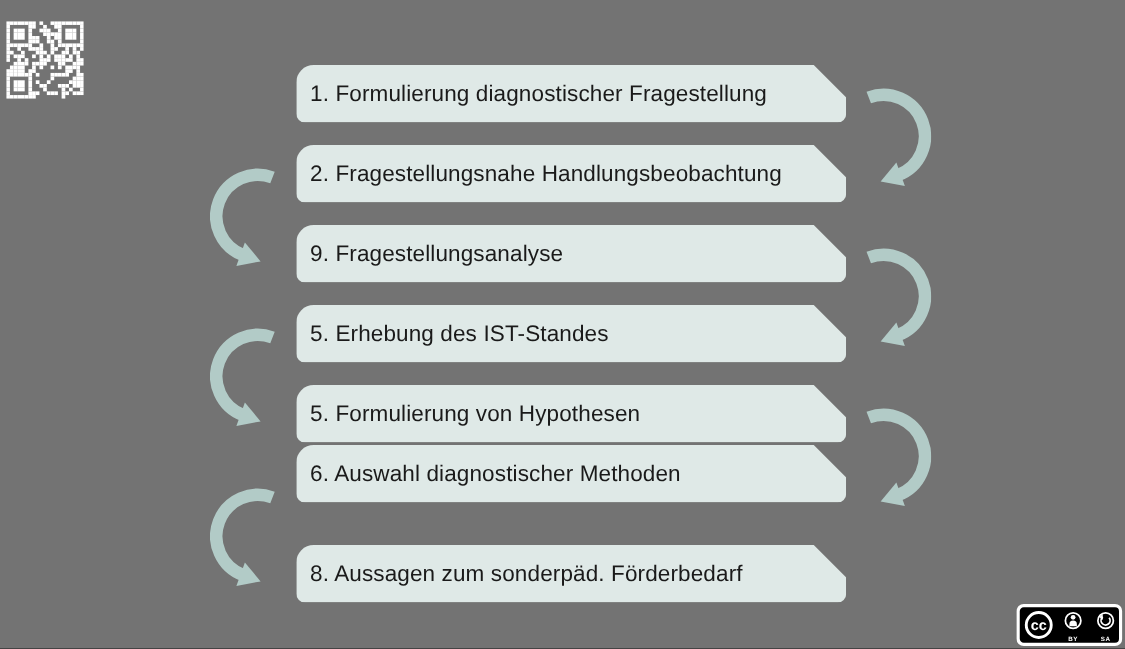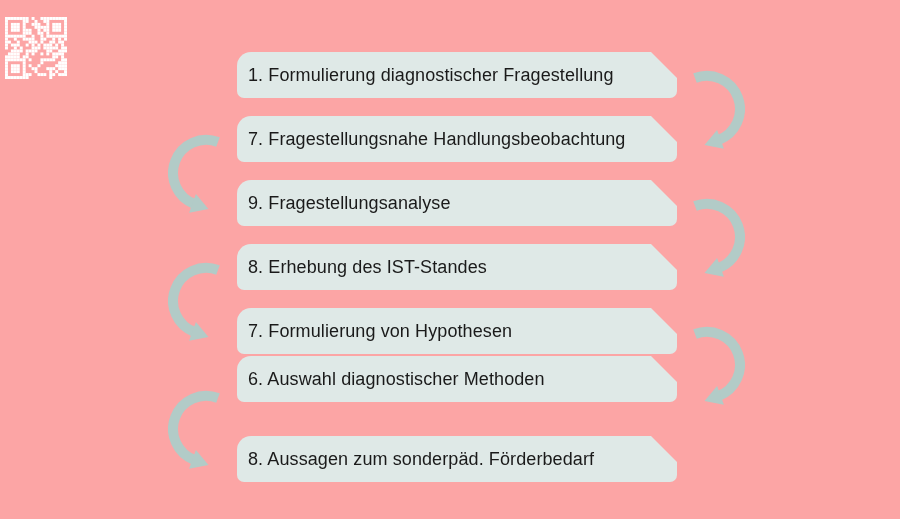--- a/index.html
+++ b/index.html
@@ -1,16 +1,16 @@
 <!DOCTYPE html>
 <html><head>
 <meta charset="utf-8">
 <style>
   html,body{margin:0;padding:0;background:#000;}
-  .canvas{position:relative;width:900px;height:519px;background:#fca5a5;overflow:hidden;
+  .canvas{position:relative;width:900px;height:519px;background:#737373;overflow:hidden;
           font-family:"Liberation Sans", sans-serif;}
 
   
   .qr{position:absolute;left:5px;top:17px;width:62px;height:62px;}
   .qr svg{display:block;width:62px;height:62px;}
 
   
   .step{position:absolute;left:237px;width:440px;height:46px;background:#dfe9e7;
         display:flex;align-items:center;box-sizing:border-box;
         padding:0 14px 0 11px;
@@ -301,30 +301,30 @@
           <rect x="45" y="60" width="3" height="3"></rect>
         </g>
       </svg>
   </div>
 
   <div>
     <div class="step s1">
       <span>1. Formulierung diagnostischer Fragestellung</span>
     </div>
     <div class="step s2">
-      <span>7. Fragestellungsnahe Handlungsbeobachtung</span>
+      <span>2. Fragestellungsnahe Handlungsbeobachtung</span>
     </div>
     <div class="step s3">
       <span>9. Fragestellungsanalyse</span>
     </div>
     <div class="step s4">
-      <span>8. Erhebung des IST-Standes</span>
+      <span>5. Erhebung des IST-Standes</span>
     </div>
     <div class="step s5">
-      <span>7. Formulierung von Hypothesen</span>
+      <span>5. Formulierung von Hypothesen</span>
     </div>
     <div class="step s6">
       <span>6. Auswahl diagnostischer Methoden</span>
     </div>
     <div class="step s7">
       <span>8. Aussagen zum sonderpäd. Förderbedarf</span>
     </div>
   </div>
 
   <svg class="arrow arrow-r1" viewBox="0 0 64 80">
@@ -339,14 +339,35 @@
   <svg class="arrow arrow-l2" viewBox="0 0 64 80">
     <use href="#curve-arrow" transform="matrix(-1,0,0,1,64,0)"></use>
   </svg>
   <svg class="arrow arrow-r3" viewBox="0 0 64 80">
     <use href="#curve-arrow"></use>
   </svg>
   <svg class="arrow arrow-l3" viewBox="0 0 64 80">
     <use href="#curve-arrow" transform="matrix(-1,0,0,1,64,0)"></use>
   </svg>
 
+  <div class="badge">
+    <svg viewBox="0 0 85 34">
+      <rect x="1.5" y="1.5" width="82" height="31" rx="4.5" fill="#000000" stroke="#ffffff" stroke-width="2.6"></rect>
+      <g>
+        <circle cx="18" cy="17" r="10" fill="none" stroke="#ffffff" stroke-width="2.3"></circle>
+        <text x="18" y="21" text-anchor="middle" fill="#ffffff" font-family="Liberation Sans, sans-serif" font-size="11.5" font-weight="bold">cc</text>
+      </g>
+      <g>
+        <circle cx="45.5" cy="13.5" r="6.2" fill="none" stroke="#ffffff" stroke-width="1.4"></circle>
+        <circle cx="45.5" cy="10.8" r="1.9" fill="#ffffff"></circle>
+        <path d="M42.5 17.9 v-1.5 a3 3 0 0 1 6 0 v1.5 z" fill="#ffffff"></path>
+      </g>
+      <g>
+        <circle cx="71.5" cy="13.5" r="6.2" fill="none" stroke="#ffffff" stroke-width="1.4"></circle>
+        <path d="M 69.2 10.6 A 3.6 3.6 0 1 0 74.3 11.2" fill="none" stroke="#ffffff" stroke-width="1.4"></path>
+        <polygon points="69.2,8.2 69.2,13.0 66.4,10.6" fill="#ffffff"></polygon>
+      </g>
+      <text x="45.5" y="29.5" text-anchor="middle" fill="#ffffff" font-family="Liberation Sans, sans-serif" font-size="5" font-weight="bold" letter-spacing="0.4">BY</text>
+      <text x="71.5" y="29.5" text-anchor="middle" fill="#ffffff" font-family="Liberation Sans, sans-serif" font-size="5" font-weight="bold" letter-spacing="0.4">SA</text>
+    </svg>
+  </div>
 
 </div>
 
 </body></html>

